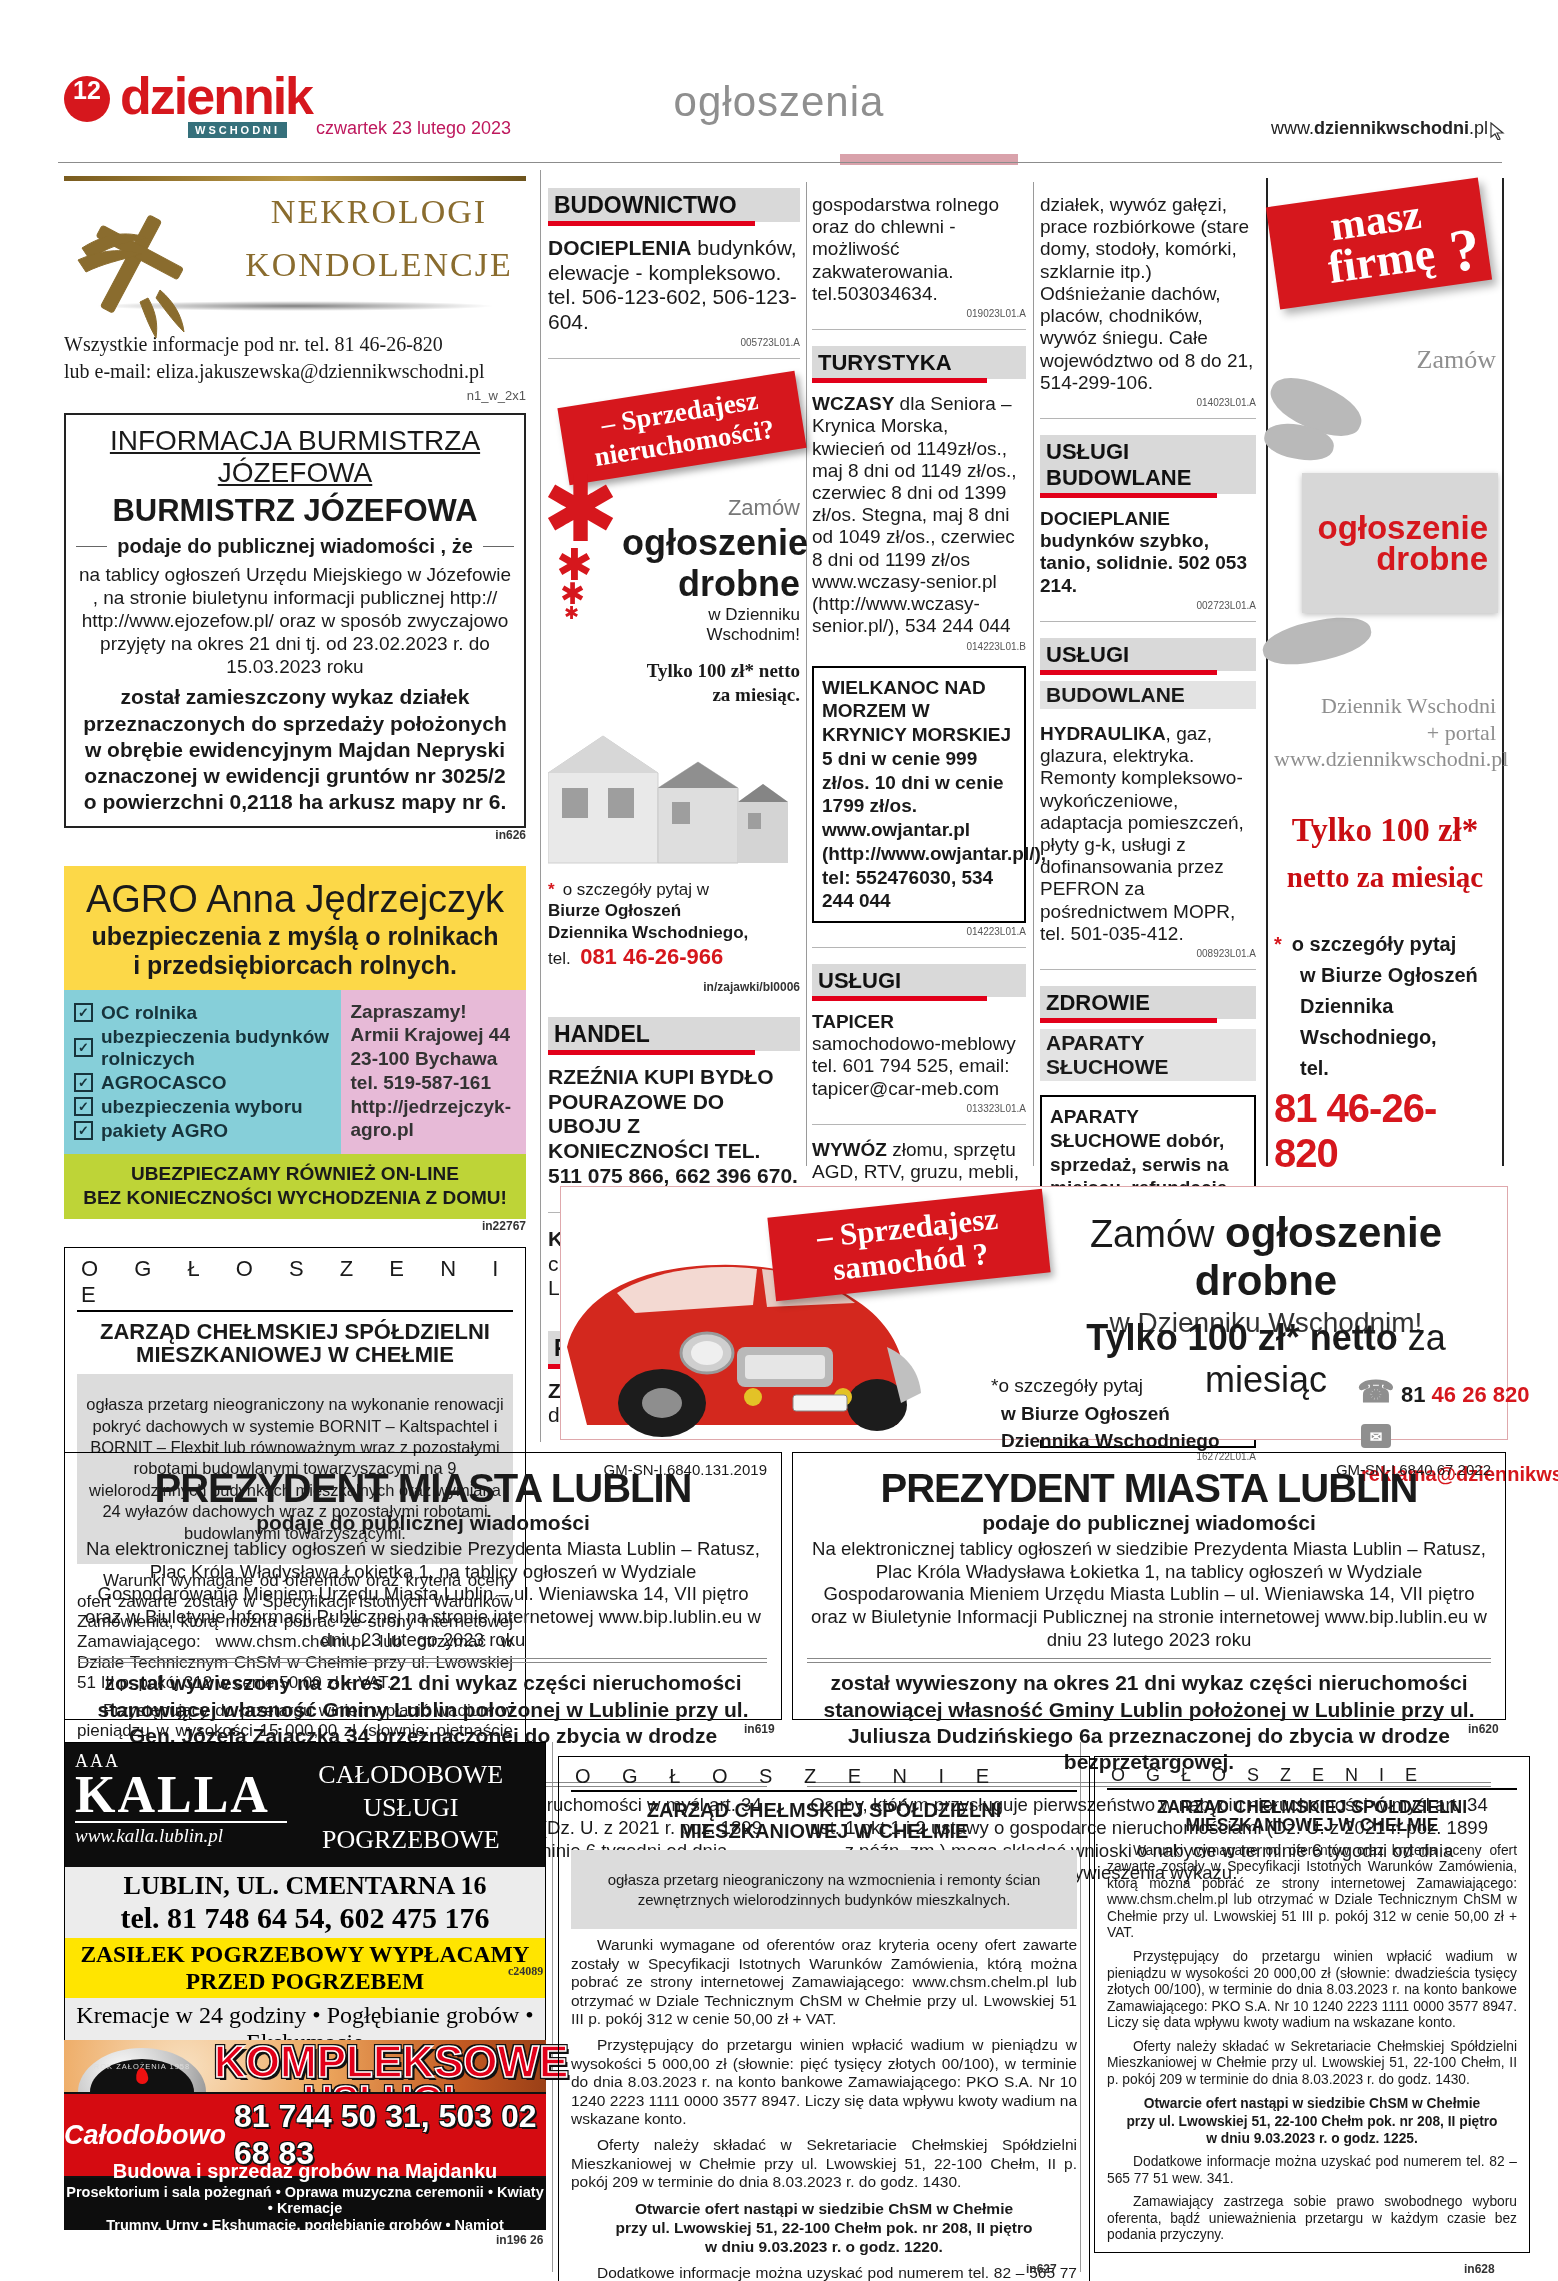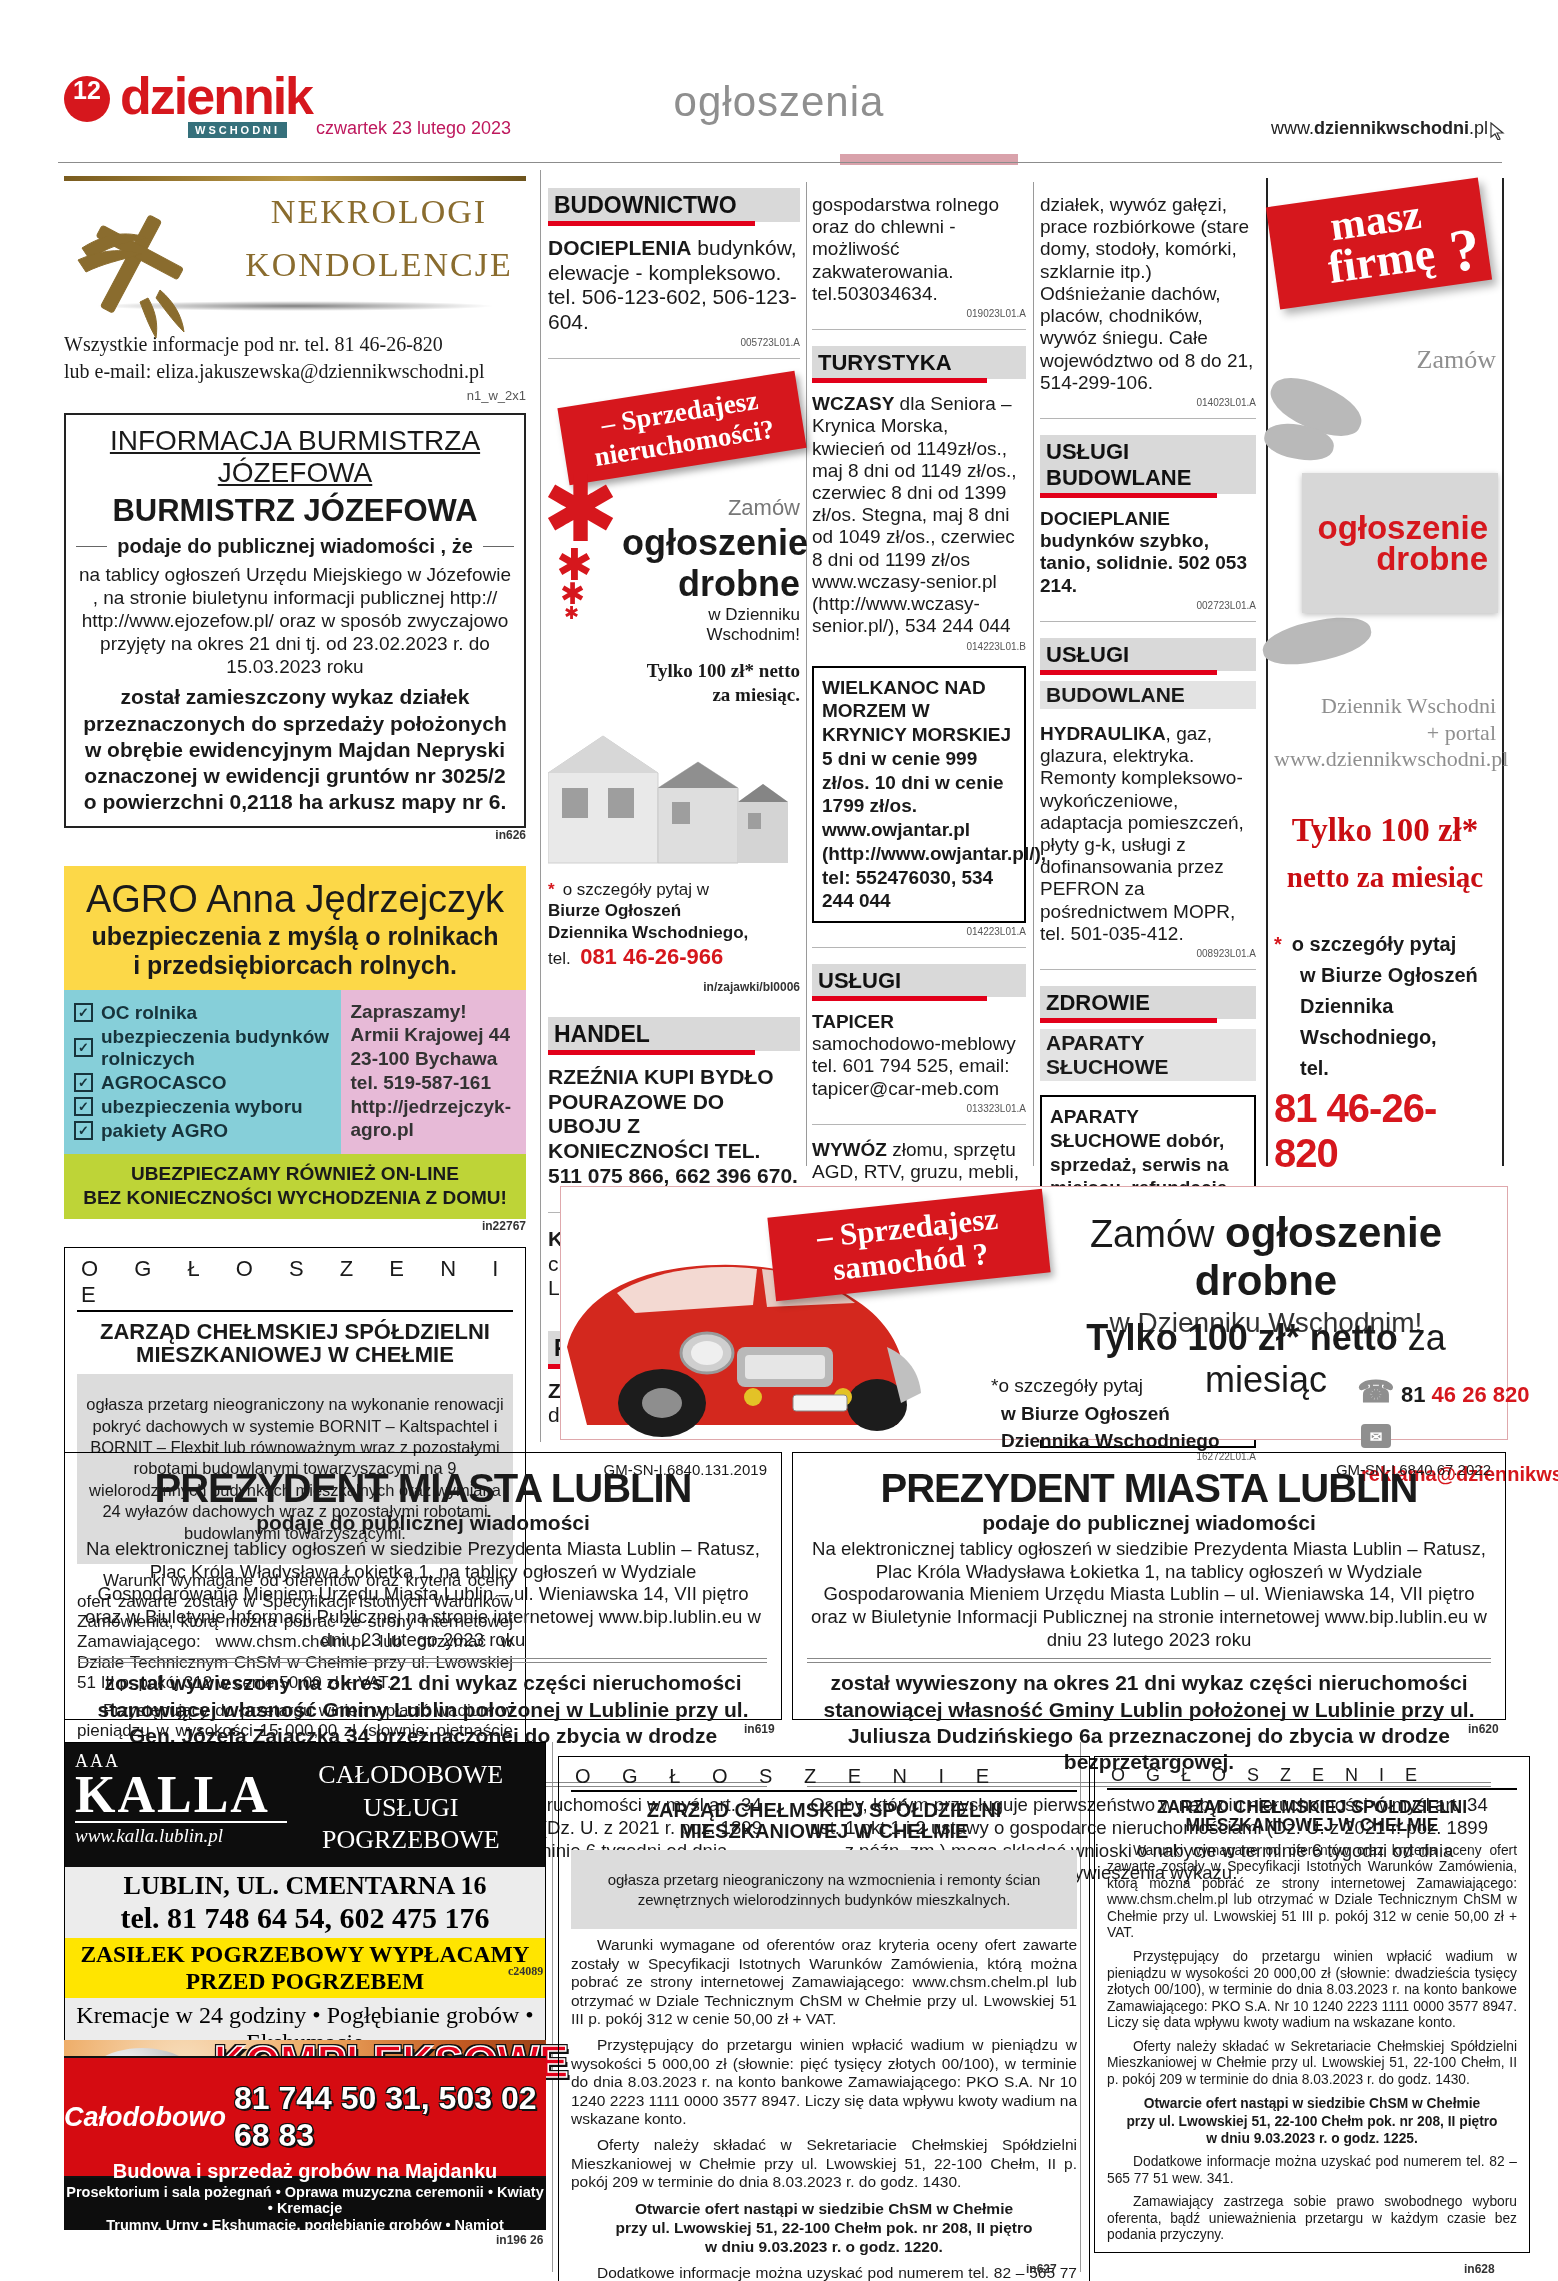--- a/index.html
+++ b/index.html
@@ -171,21 +171,21 @@
   .puk-arc{position:absolute;top:3px;font-size:7.5px;color:#ddd;letter-spacing:1px}
   .puk-logo{font-family:"Liberation Serif",serif;font-weight:700;font-size:24px;letter-spacing:2px;line-height:1;margin-top:8px}
   .flame{width:12px;height:16px;background:#e11;border-radius:50% 50% 50% 50%/66% 66% 34% 34%;transform:rotate(-6deg)}
   .puk-site{position:absolute;left:10px;top:104px;color:#fff;font-weight:700;font-size:20px;
             text-shadow:1px 1px 0 #000,-1px 1px 0 #000,1px -1px 0 #000,-1px -1px 0 #000}
   .puk-title{position:absolute;left:150px;top:2px;width:330px;text-align:center;font-weight:700;line-height:.92;
              color:#e2001a;-webkit-text-stroke:1.5px #fff;
              text-shadow:3px 3px 0 #111,-2px 2px 0 #111,2px -2px 0 #111,-2px -2px 0 #111}
   .puk-t1{font-size:44px}.puk-t2{font-size:40px}.puk-t3{font-size:40px}
   .puk-redbar{position:absolute;left:0;bottom:52px;width:100%;background:#d50b11;color:#fff;display:flex;
-              align-items:center;justify-content:flex-start;gap:8px;padding:22px 0;border-top:2px solid #111;border-bottom:2px solid #111}
+              align-items:center;justify-content:flex-start;gap:8px;padding:4px 0;border-top:2px solid #111;border-bottom:2px solid #111}
   .puk-cal{font-weight:700;font-style:italic;font-size:27px}
   .puk-phone{font-weight:700;font-size:32px;letter-spacing:0;
              text-shadow:2px 2px 0 #111,-1px 1px 0 #111,1px -1px 0 #111,-1px -1px 0 #111}
   .puk-black{position:absolute;left:0;bottom:0;width:100%;height:52px;background:#0d0d0d;color:#fff;text-align:center;
              display:flex;flex-direction:column;justify-content:center;gap:1px}
   .puk-b1{font-weight:700;font-size:20px}
   .puk-b2{font-weight:700;font-size:14.5px}
   
   #chsm2{position:absolute;left:558px;top:1742px;width:506px}
   #chsm3{position:absolute;left:1094px;top:1742px;width:410px}

